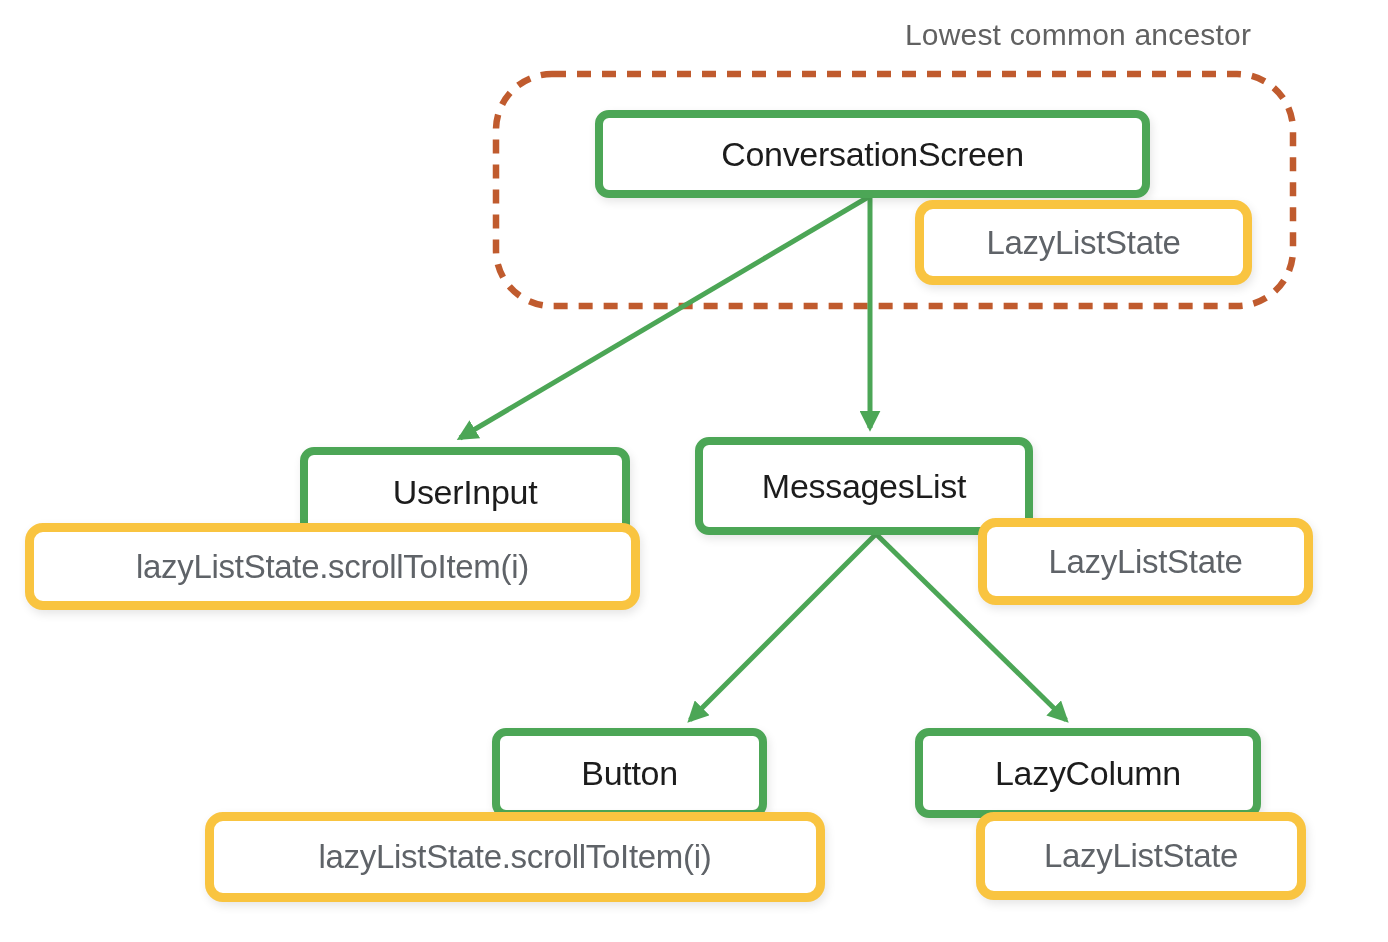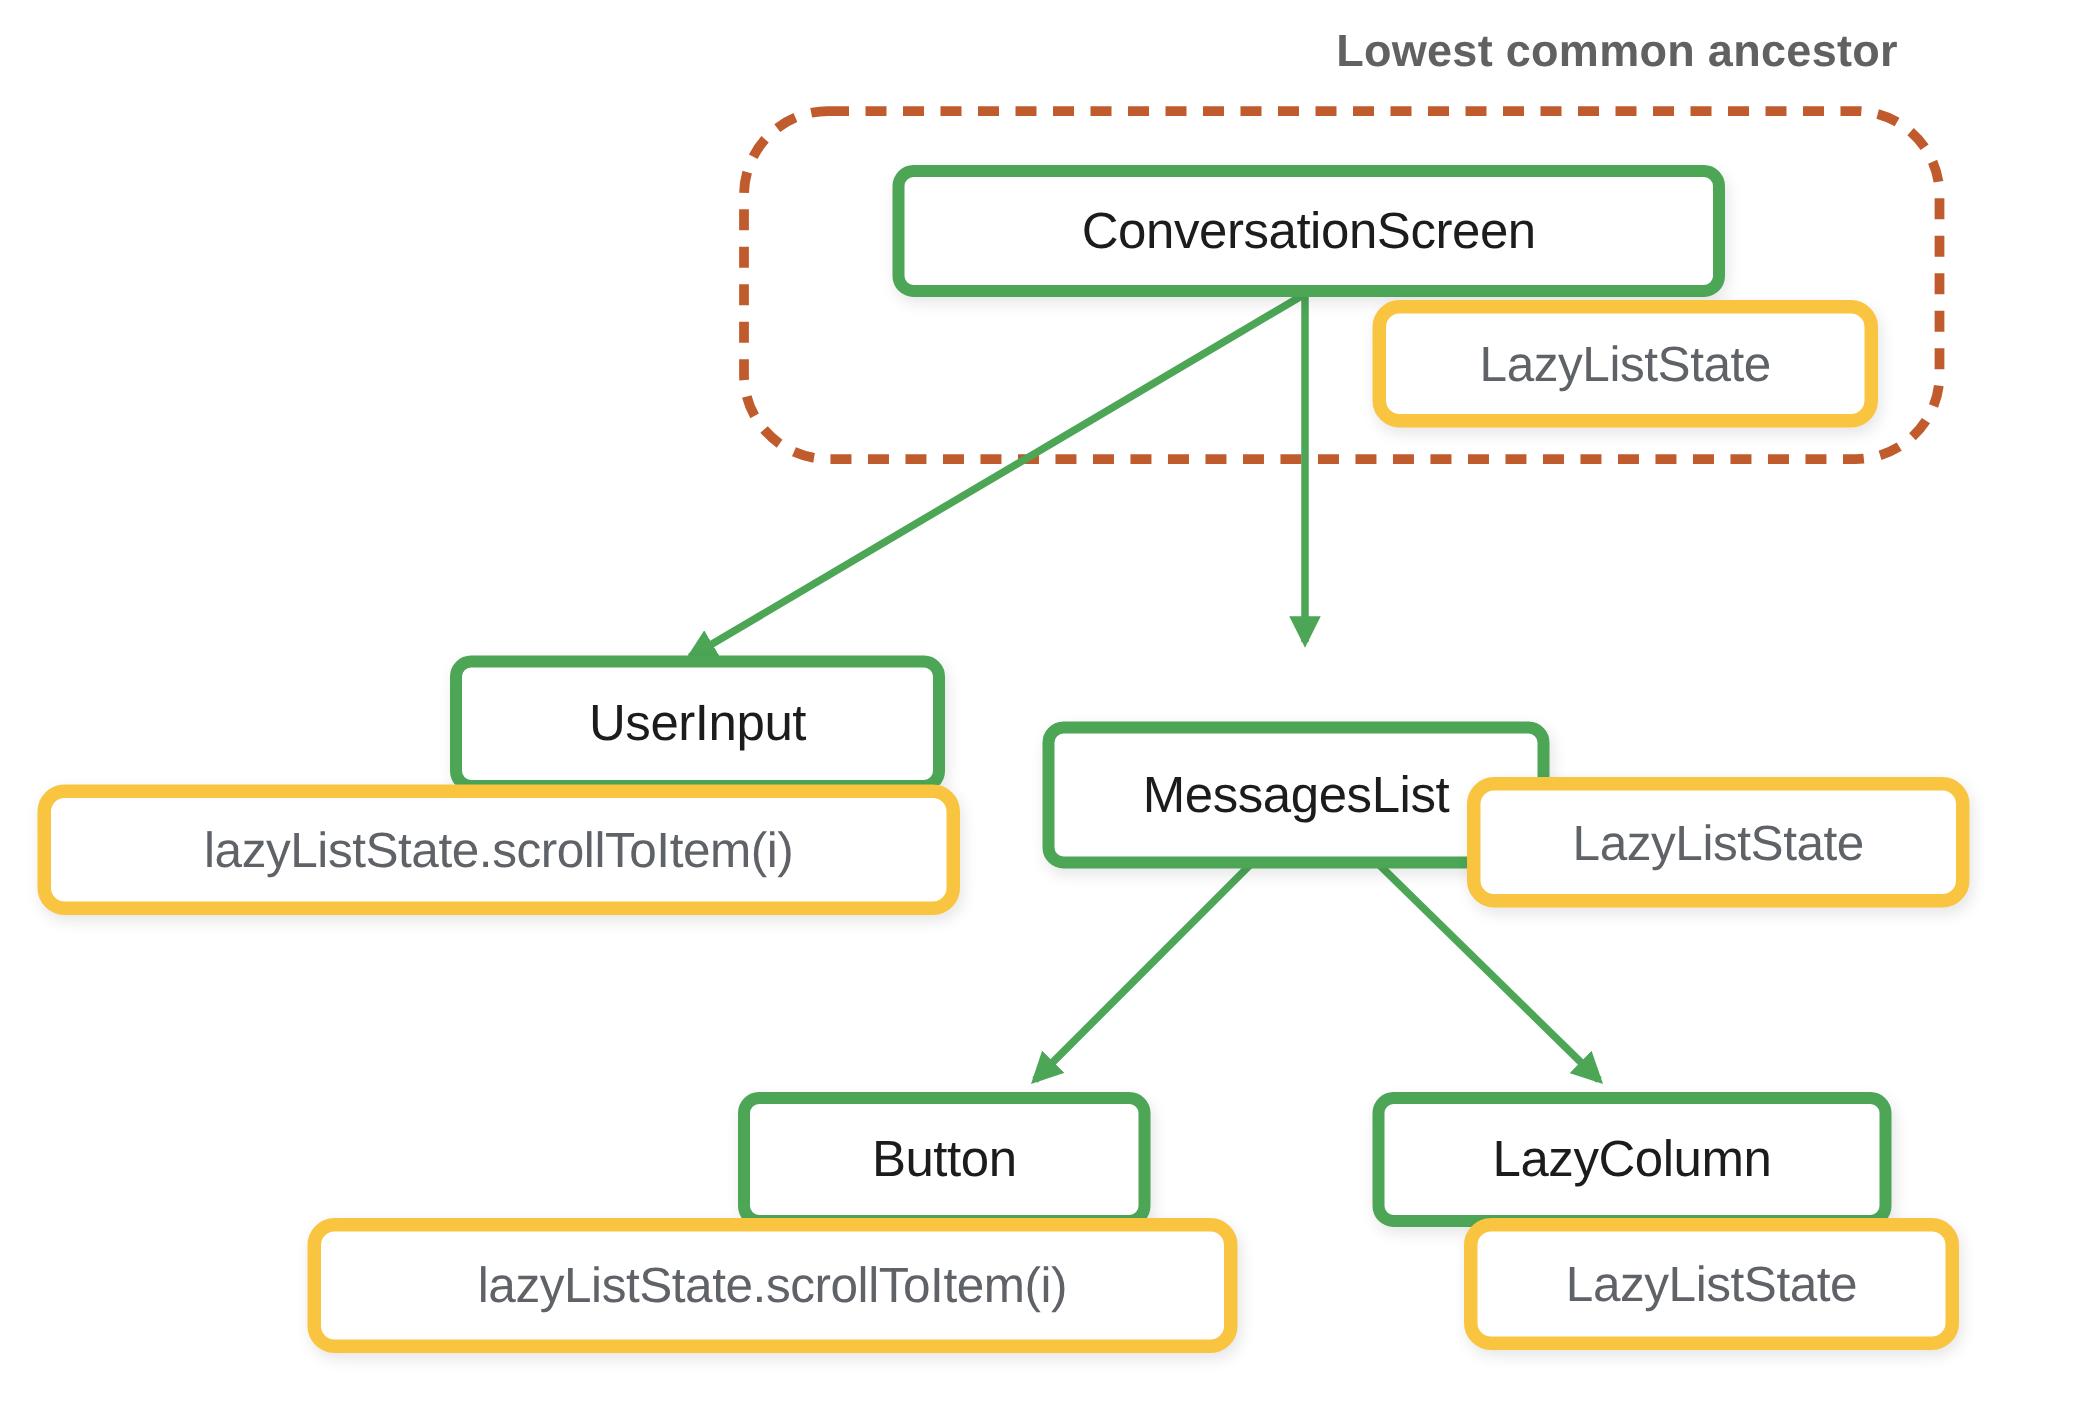--- a/index.html
+++ b/index.html
@@ -50,29 +50,29 @@
     white-space: nowrap;
   }
   #lca-label {
     position: absolute;
     z-index: 4;
     left: 860px;
     top: 18px;
     width: 436px;
     text-align: center;
     font-size: 30px;
-    font-weight: bold;
+    font-weight: normal;
     color: #616161;
     letter-spacing: 0.2px;
     white-space: nowrap;
   }
   
   #node-conversation-screen { left: 595px; top: 110px;  width: 555px; height: 88px; }
-  #node-user-input          { left: 300px; top: 437px;  width: 330px; height: 91px; }
-  #node-messages-list       { left: 695px; top: 437px;  width: 338px; height: 98px; margin-top: 44px; }
+  #node-user-input          { left: 300px; top: 447px;  width: 330px; height: 91px; }
+  #node-messages-list       { left: 695px; top: 437px;  width: 338px; height: 98px; }
   #node-button              { left: 492px; top: 728px;  width: 275px; height: 90px; }
   #node-lazy-column         { left: 915px; top: 728px;  width: 346px; height: 90px; }
   
   #state-conversation-screen { left: 915px; top: 200px; width: 337px; height: 85px; }
   #state-user-input          { left: 25px;  top: 523px; width: 615px; height: 87px; }
   #state-messages-list       { left: 978px; top: 518px; width: 335px; height: 87px; }
   #state-button              { left: 205px; top: 812px; width: 620px; height: 90px; }
   #state-lazy-column         { left: 976px; top: 812px; width: 330px; height: 88px; }
 </style>
 </head>

